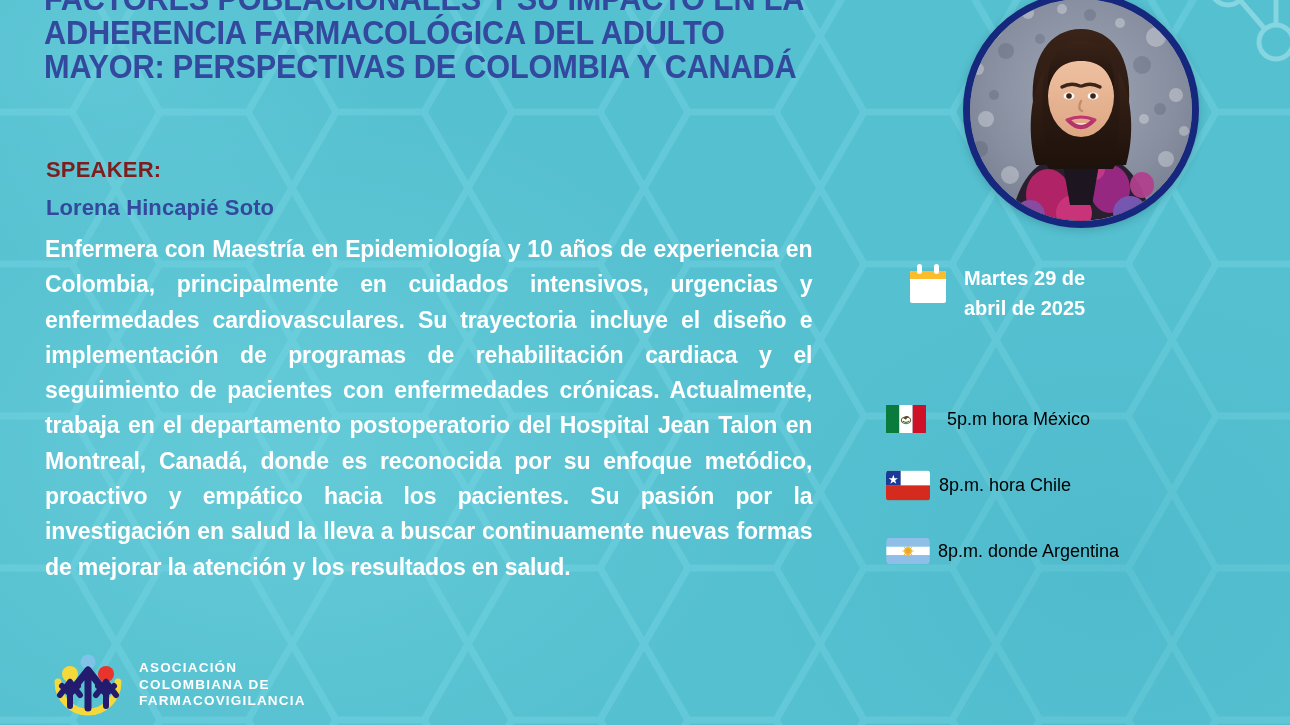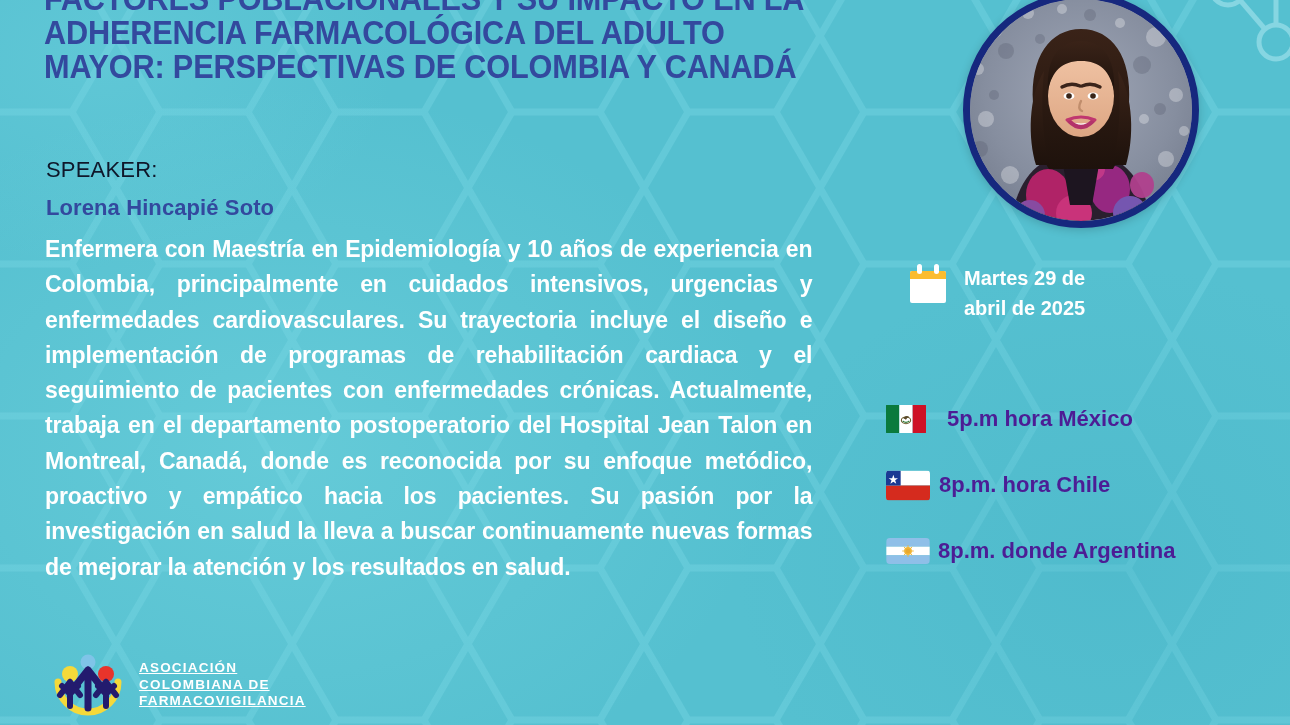--- a/index.html
+++ b/index.html
@@ -38,21 +38,21 @@
     letter-spacing:-.2px;
     text-transform:uppercase;
     transform:scaleX(.93);
     transform-origin:left top;
   }
   .title div{ white-space:nowrap; }
 
   
   .speaker-label{
     position:absolute; left:46px; top:157px;
-    color:#0f172a; font-weight:normal; font-size:22px; letter-spacing:.2px;
+    color:#7f1d1d; font-weight:bold; font-size:22px; letter-spacing:.2px;
   }
   .speaker-name{
     position:absolute; left:46px; top:195px;
     color:#33499e; font-weight:bold; font-size:22px; letter-spacing:.1px;text-align:center;
   }
   .bio{
     position:absolute; left:45px; top:232px; width:779px;
     color:#ffffff; font-weight:bold; font-size:23.4px; line-height:35.3px;
     text-align:justify; text-align-last:left;
     letter-spacing:-.15px;
@@ -84,42 +84,42 @@
   
   .times{
     position:absolute; left:886px; top:386px;
     display:flex; flex-direction:column; gap:0;
   }
   .time-row{
     display:flex; align-items:center; height:66px;
   }
   .time-row .flag{ width:52px; flex:0 0 52px; display:flex; justify-content:flex-start; }
   .time-row .t-label{
-    color:#4c1d95; font-weight:bold; font-size:22px; white-space:nowrap;
+    color:#000000; font-weight:normal; font-size:18px; white-space:nowrap;
     padding-left:6px;
   }
   .time-row.r0 .t-label{ padding-left:9px; }
   .time-row.r1 .t-label{ padding-left:7px; }
   .time-row.r2 .t-label{ padding-left:1px; }
   .time-row.r3 .t-label{ padding-left:0px; }
 
   
   .flagbox{ width:44px; height:30px; border-radius:4px; overflow:hidden; display:block; }
   .flagbox.mx{ width:40px; height:34px; }
   .flagbox.cl{ width:44px; height:31px; }
   .flagbox.ar{ width:44px; height:26px; }
 
   
   .logo{
     position:absolute; left:50px; top:650px;
     display:flex; align-items:center; gap:13px;
   }
   .logo-text{
     color:#ffffff; font-weight:bold; font-size:13.5px; line-height:16.5px;
-    letter-spacing:1.2px; white-space:pre-line;text-decoration:underline;
+    letter-spacing:1.2px; white-space:pre-line;
   }
 </style>
 </head>
 <body>
 
 <svg id="bg-hex" width="1290" height="725">
   <defs>
     <pattern id="hexpat" width="176" height="152" patternUnits="userSpaceOnUse" patternTransform="translate(-60,-40)">
       <path d="M44 0 L132 0 L176 76 L132 152 L44 152 L0 76 Z" fill="none" stroke="#6ecfdd" stroke-width="7" opacity=".55"></path>
       <path d="M132 0 L220 0 L264 76 L220 152 L132 152 L88 76 Z" fill="none" stroke="#6ecfdd" stroke-width="7" opacity=".0"></path>

